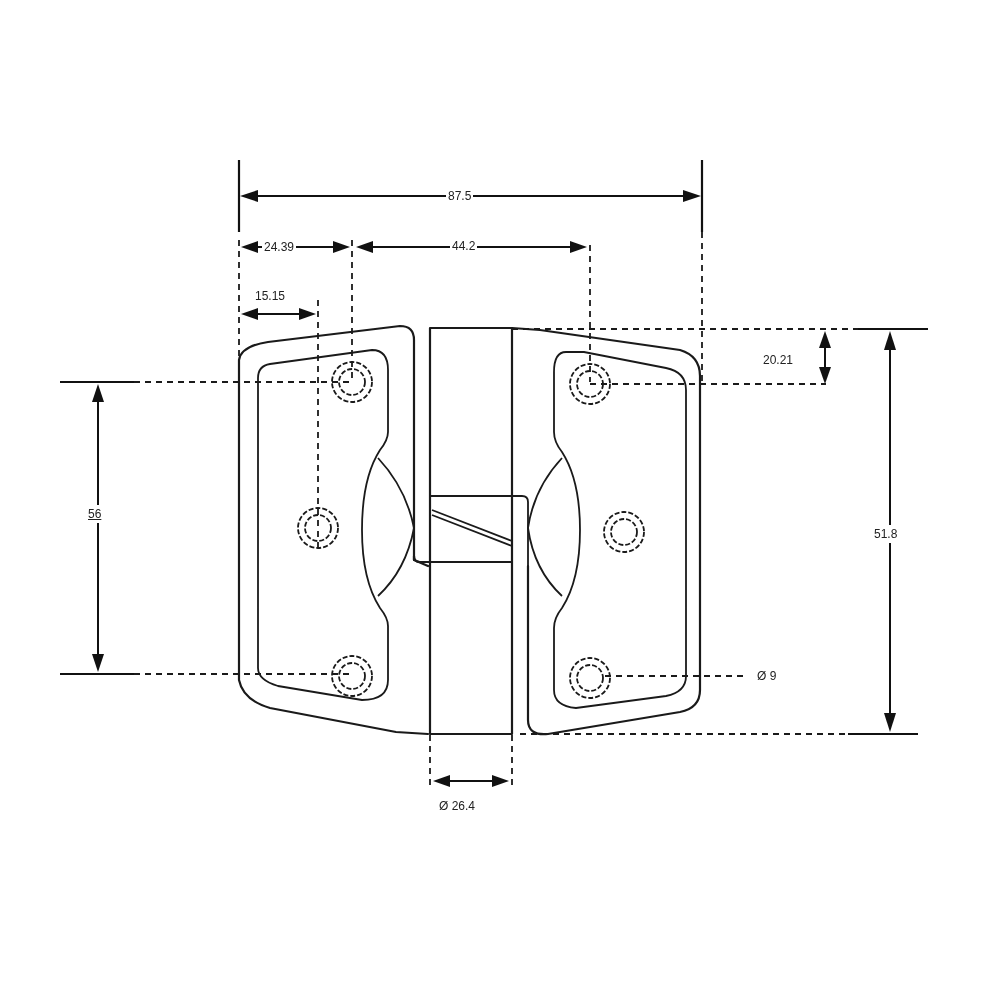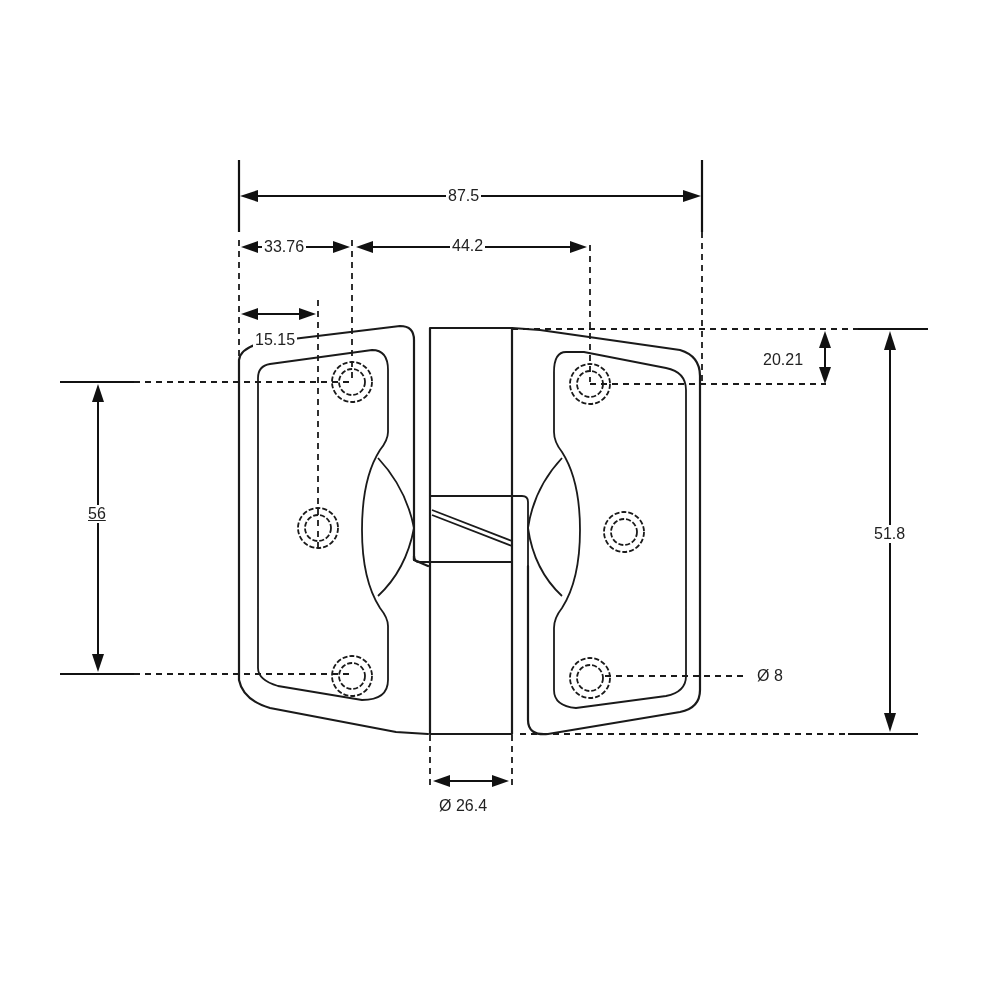--- a/index.html
+++ b/index.html
@@ -5,21 +5,21 @@
   html, body { margin:0; padding:0; background:#ffffff; }
   body { width:1000px; height:1000px; position:relative; overflow:hidden; font-family:"Liberation Sans", "DejaVu Sans", sans-serif; }
   svg { position:absolute; left:0; top:0; }
   .outline { fill:none; stroke:#1a1a1a; stroke-width:2.2; stroke-linejoin:round; stroke-linecap:round; }
   .thin { fill:none; stroke:#1a1a1a; stroke-width:1.8; }
   .hole { fill:none; stroke:#1a1a1a; stroke-width:1.8; stroke-dasharray:5 2; }
   .dash { fill:none; stroke:#1a1a1a; stroke-width:1.8; stroke-dasharray:6 5; }
   .dim { fill:none; stroke:#111; stroke-width:2; }
   .ext { fill:none; stroke:#111; stroke-width:2.2; }
   .arrow { fill:#111; }
-  .label { position:absolute; font-size:16px; color:#222; background:#fff; padding:0 2px; line-height:18px; white-space:nowrap; }
+  .label { position:absolute; font-size:12px; color:#222; background:#fff; padding:0 2px; line-height:18px; white-space:nowrap; }
 </style>
 </head>
 <body>
 
 <svg width="1000" height="1000" viewBox="0 0 1000 1000">
 
   <line class="ext" x1="239" y1="160" x2="239" y2="232"></line>
   <line class="ext" x1="702" y1="160" x2="702" y2="232"></line>
   <line class="ext" x1="60" y1="382" x2="134" y2="382"></line>
   <line class="ext" x1="60" y1="674" x2="134" y2="674"></line>
@@ -109,20 +109,20 @@
     <polygon class="arrow" points="890,331 884,350 896,350"></polygon>
     <polygon class="arrow" points="890,732 884,713 896,713"></polygon>
 
     <line class="dim" x1="444" y1="781" x2="498" y2="781"></line>
     <polygon class="arrow" points="433,781 450,775 450,787"></polygon>
     <polygon class="arrow" points="509,781 492,775 492,787"></polygon>
   </g>
 </svg>
 
 <span class="label" style="left:446px; top:187px;">87.5</span>
-<span class="label" style="left:262px; top:238px;">33.76</span>
+<span class="label" style="left:262px; top:238px;">24.39</span>
 <span class="label" style="left:450px; top:237px;">44.2</span>
-<span class="label" style="left:253px; top:287px;margin-top:44px;">15.15</span>
+<span class="label" style="left:253px; top:287px;">15.15</span>
 <span class="label" style="left:761px; top:351px;">20.21</span>
 <span class="label" style="left:86px; top:505px;text-decoration:underline;">56</span>
 <span class="label" style="left:872px; top:525px;">51.8</span>
-<span class="label" style="left:755px; top:667px;">Ø 8</span>
+<span class="label" style="left:755px; top:667px;">Ø 9</span>
 <span class="label" style="left:437px; top:797px;">Ø 26.4</span>
 
 </body></html>

